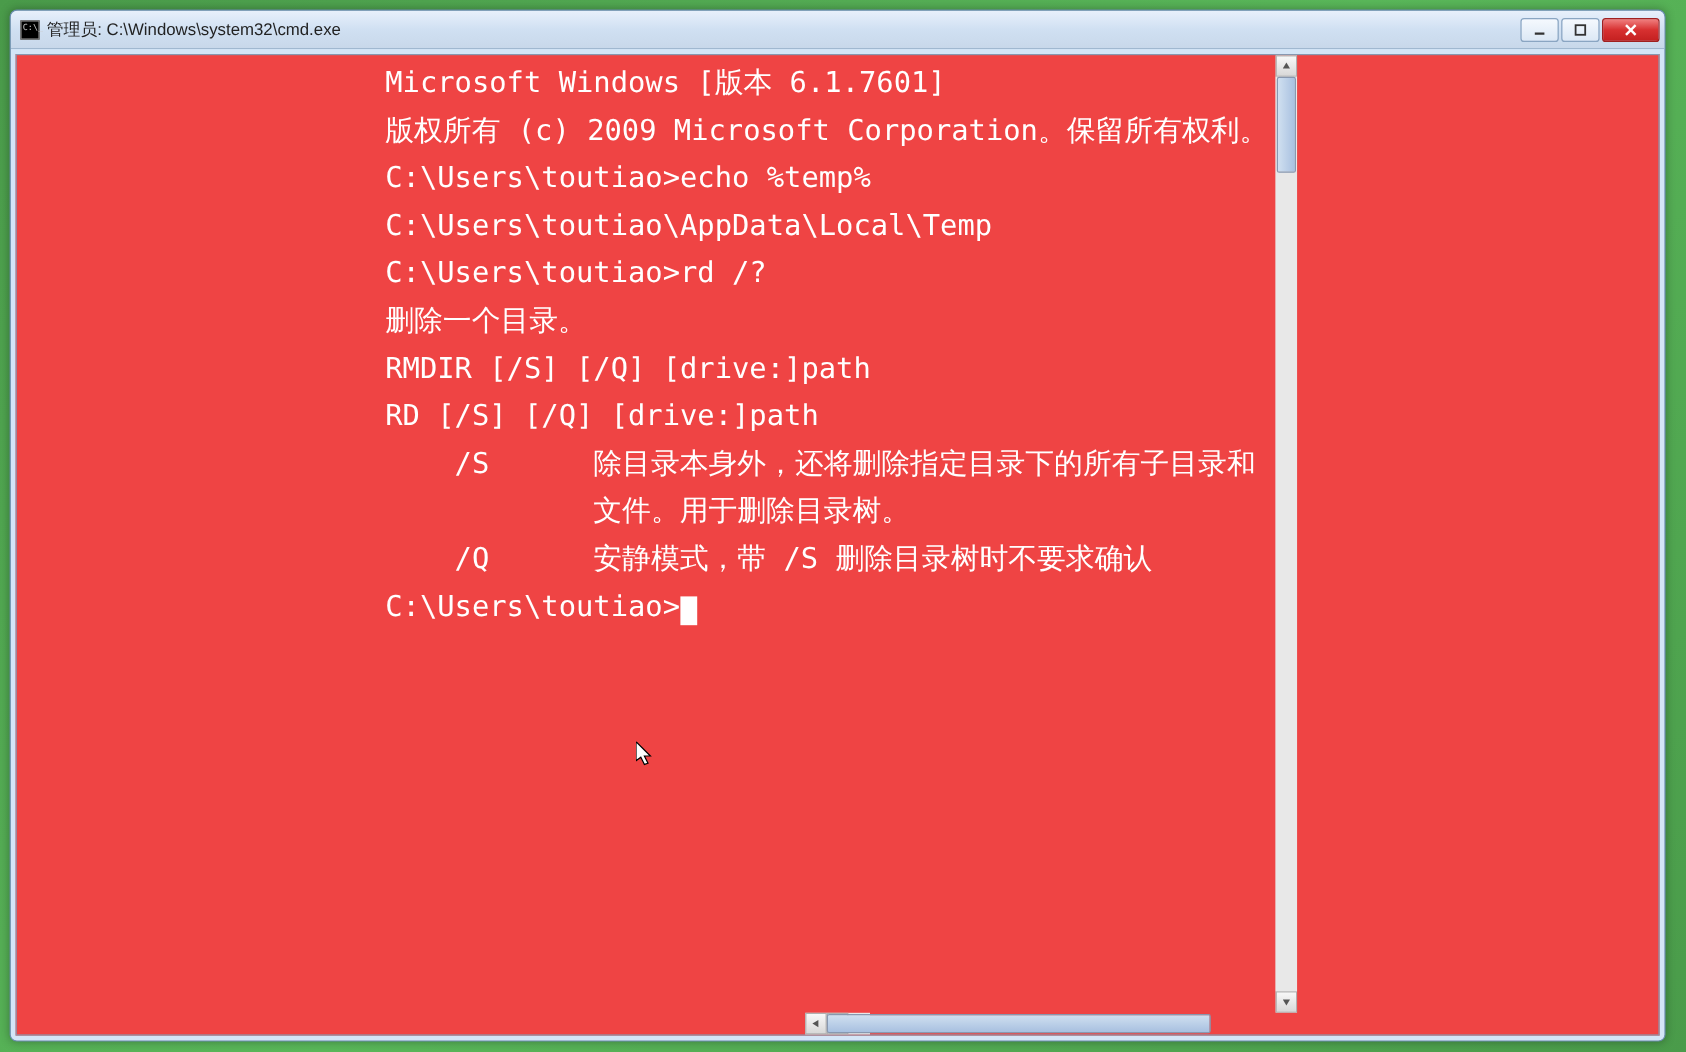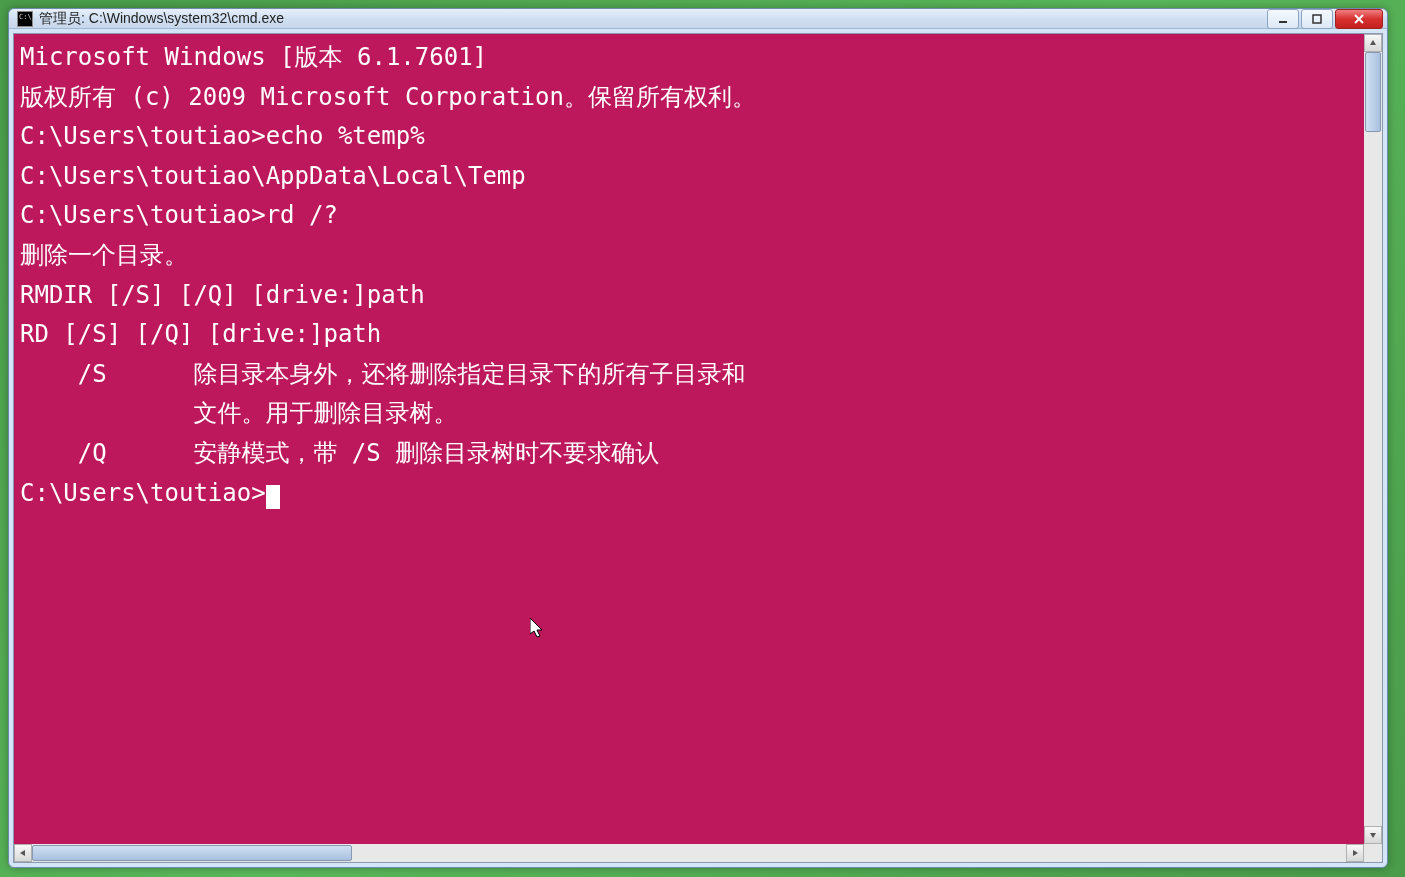--- a/index.html
+++ b/index.html
@@ -22,21 +22,21 @@
       width: 1380px;
       height: 860px;
       background: #d4e5f7;
       border: 1px solid #6b8cae;
       border-radius: 6px;
       box-shadow: 0 0 8px rgba(0,0,0,0.3);
       display: flex;
       flex-direction: column;
     }
     .titlebar {
-      height: 20px;
+      height: 32px;
       background: linear-gradient(to bottom, #e8f0fb 0%, #d0e0f2 50%, #c8d8ea 100%);
       border-radius: 6px 6px 0 0;
       display: flex;
       align-items: center;
       padding: 0 4px;
       border-bottom: 1px solid #a0b8d0;
     }
     .titlebar-icon {
       width: 16px;
       height: 16px;
@@ -82,25 +82,26 @@
     .ctrl-btn svg {
       width: 12px;
       height: 12px;
     }
     .ctrl-btn.close svg {
       stroke: #fff;
     }
     .console-frame {
       flex: 1;
       margin: 4px;
-      background: #be185d;
+      background: #ef4444;
       border: 1px solid #8898b0;
       position: relative;
       display: flex;
       flex-direction: column;
+      align-items: center;
     }
     .console-content {
       flex: 1;
       display: flex;
       overflow: hidden;
     }
     .console-text {
       flex: 1;
       padding: 4px 6px;
       color: #fff;

